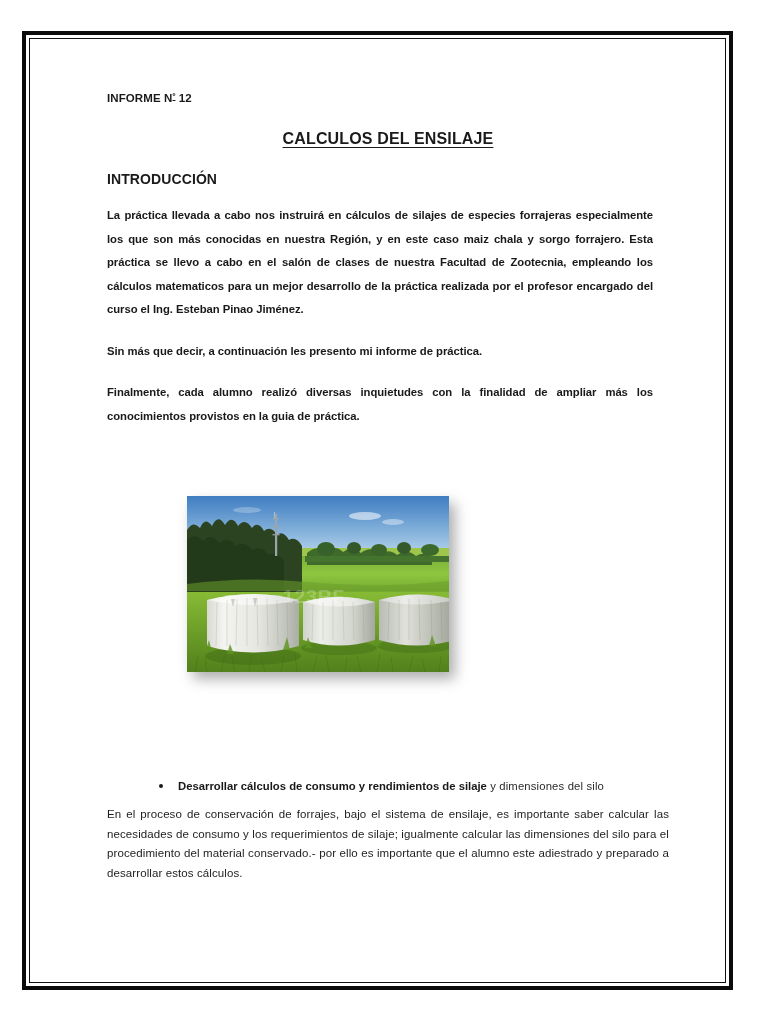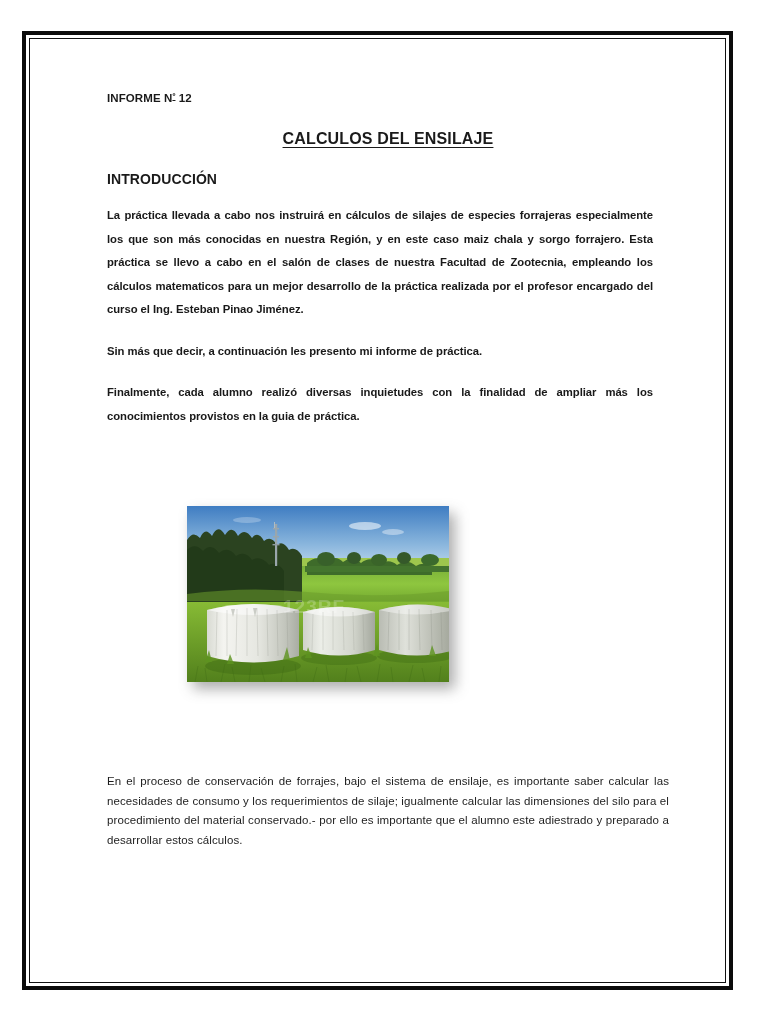--- a/index.html
+++ b/index.html
@@ -207,21 +207,21 @@
       <div class="section-head cond">INTRODUCCIÓN</div>
 
       <p class="body-para cond">La práctica llevada a cabo nos instruirá en cálculos de silajes de especies forrajeras especialmente los que son más conocidas en nuestra Región, y en este caso maiz chala y sorgo forrajero. Esta práctica se llevo a cabo en el salón de clases de nuestra Facultad de Zootecnia, empleando los cálculos matematicos  para un mejor desarrollo de la práctica realizada por el profesor encargado del curso el Ing. Esteban Pinao Jiménez.</p>
 
       <p class="body-para cond para-gap-xl">Sin más que decir, a continuación les presento mi informe de práctica.</p>
 
       <p class="body-para cond para-gap-xl">Finalmente, cada alumno realizó diversas inquietudes con la finalidad de ampliar más los conocimientos provistos en la guia de práctica.</p>
 
     </div>
 
-    <div class="photo-block" style="left:161px; top:471px;">
+    <div class="photo-block" style="left:161px; top:461px;">
       <div class="photo-shadow"></div>
       <div class="photo">
         <svg width="262" height="176" viewBox="0 0 262 176" xmlns="http://www.w3.org/2000/svg" role="img">
           <defs>
             <linearGradient id="skyGrad" x1="0" y1="0" x2="0" y2="1">
               <stop offset="0%" stop-color="#3f7dc2"></stop>
               <stop offset="55%" stop-color="#8ab6dd"></stop>
               <stop offset="100%" stop-color="#cfe3f2"></stop>
             </linearGradient>
             <linearGradient id="fieldGrad" x1="0" y1="0" x2="0" y2="1">
@@ -360,20 +360,25 @@
             <path d="M242 150 l3 -11 l4 11 z"></path>
           </g>
         </svg>
         <div class="watermark">123RF</div>
       </div>
     </div>
 
     <div class="content doc-text" style="top:726px;">
 
 
+      <ul class="bullet-list">
+        <li class="bullet-item cond">
+          <span class="bullet-dot"></span><span>Desarrollar cálculos de consumo y rendimientos de silaje</span><span class="tail"> y dimensiones del silo</span>
+        </li>
+      </ul>
 
 
       <p class="alt-para">En el proceso de conservación de forrajes, bajo el sistema de ensilaje, es importante saber calcular las necesidades de consumo y los requerimientos de silaje; igualmente calcular las dimensiones del silo para el procedimiento del material conservado.- por ello es importante que el  alumno  este adiestrado y preparado a desarrollar estos cálculos.</p>
 
     </div>
 
   </div>
 </div>
 
 </body></html>

